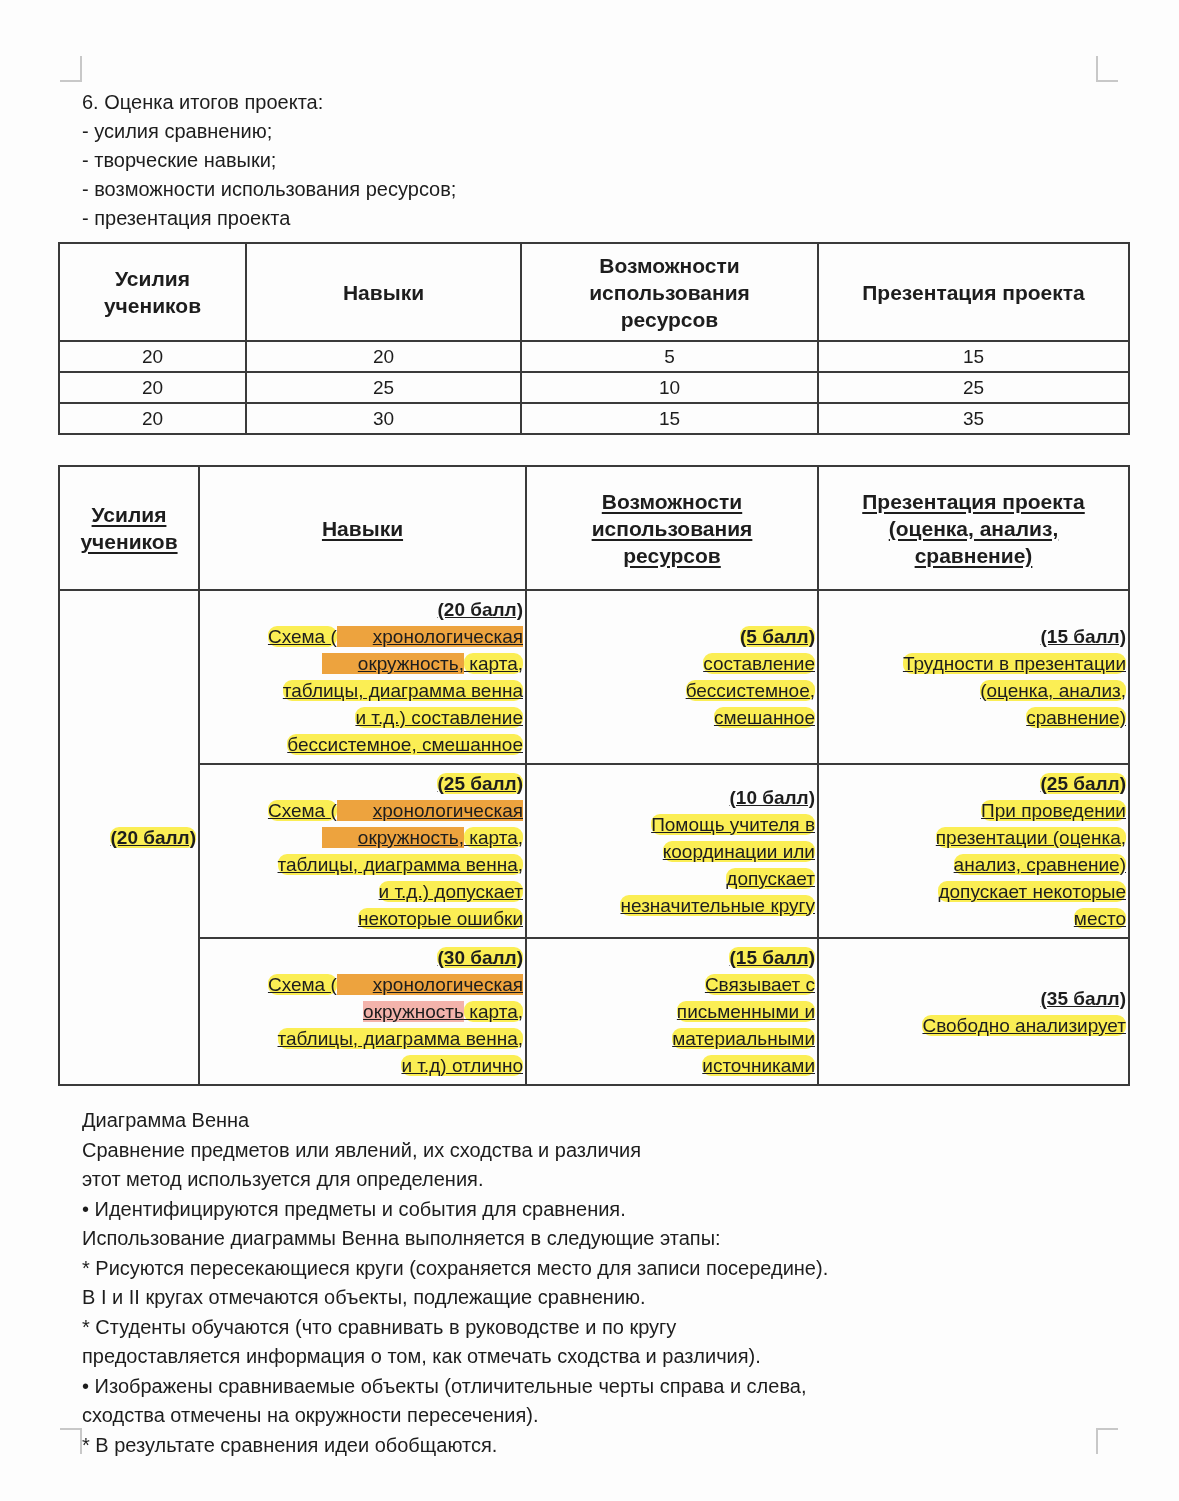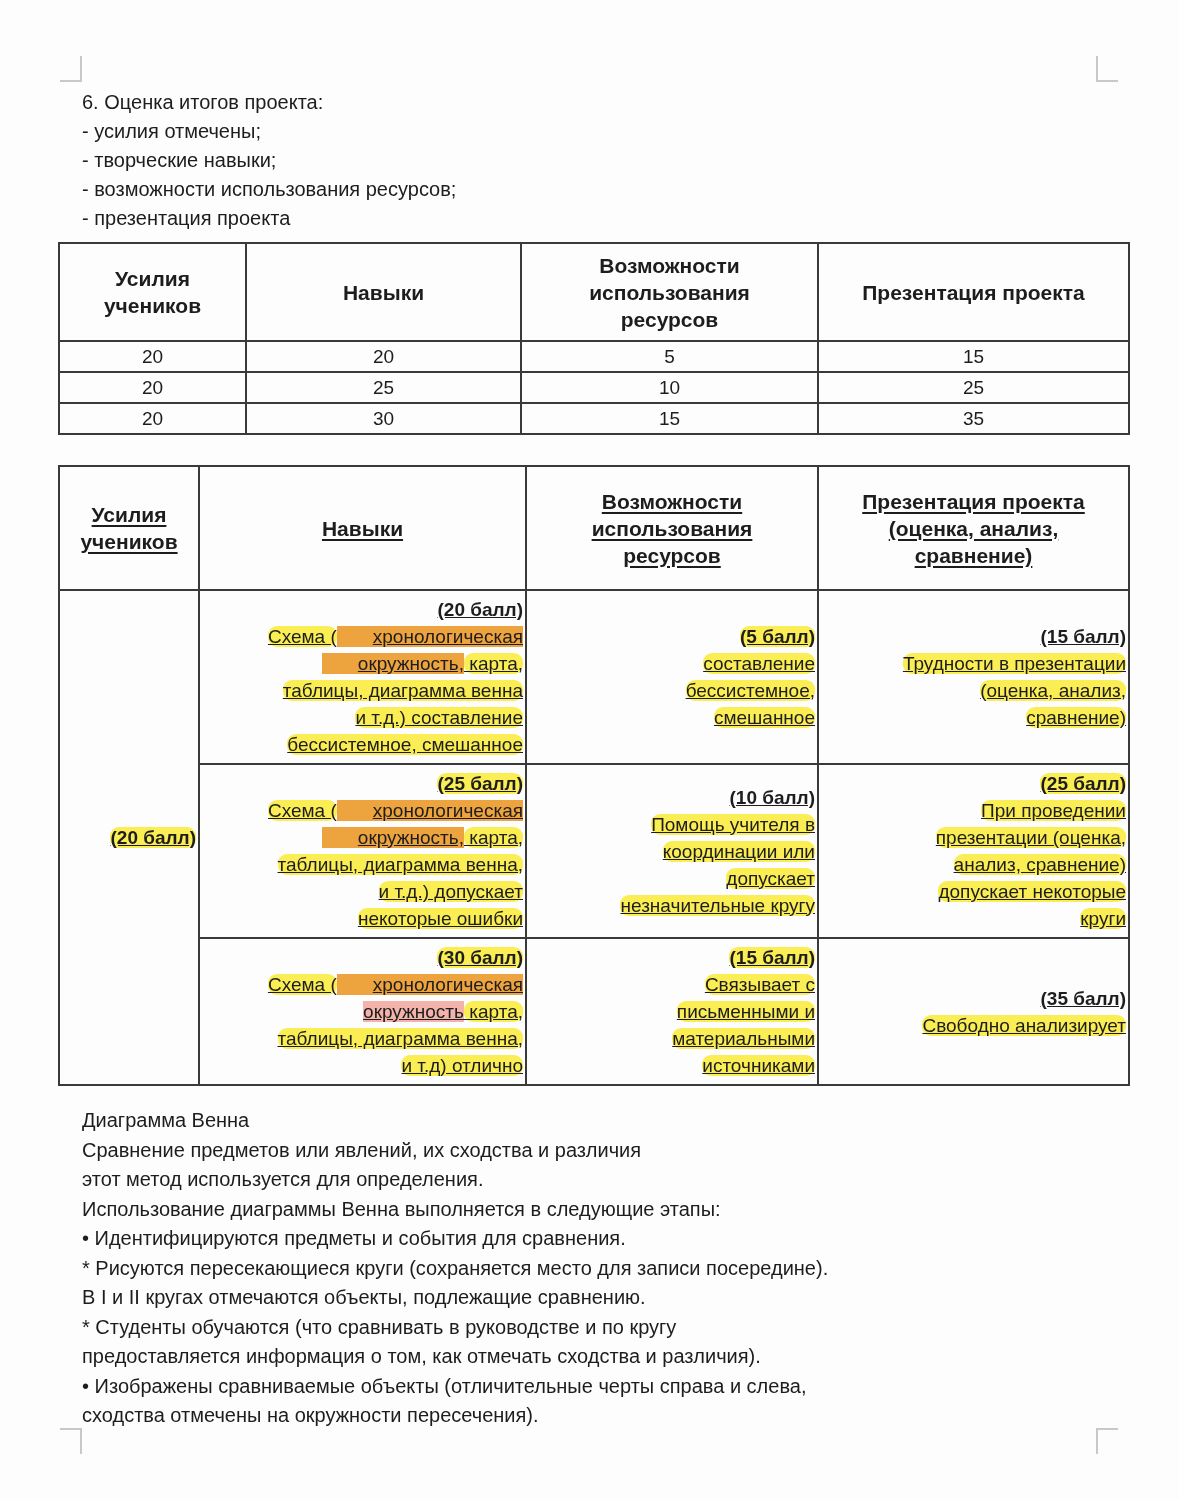--- a/index.html
+++ b/index.html
@@ -52,21 +52,21 @@
 <div class="page">
   <div class="mark tl"></div>
   <div class="mark tr"></div>
   <div class="mark bl"></div>
   <div class="mark br"></div>
 
   <div class="content">
 
     <div class="intro">
       <div>6. Оценка итогов проекта:</div>
-      <div>- усилия отмечены;</div>
+      <div>- усилия сравнению;</div>
       <div>- творческие навыки;</div>
       <div>- возможности использования ресурсов;</div>
       <div>- презентация проекта</div>
     </div>
 
     <table class="t1">
       <colgroup>
         <col style="width:187px">
           <col style="width:275px">
           <col style="width:297px">
@@ -166,21 +166,21 @@
               <div class="cell-line"><span class="hl-y">координации или</span></div>
               <div class="cell-line"><span class="hl-y">допускает</span></div>
               <div class="cell-line"><span class="hl-y">незначительные кругу</span></div>
             </td>
           <td>
               <div class="cell-line"><span class="hl-y bold">(25 балл)</span></div>
               <div class="cell-line"><span class="hl-y">При проведении</span></div>
               <div class="cell-line"><span class="hl-y">презентации (оценка,</span></div>
               <div class="cell-line"><span class="hl-y">анализ, сравнение)</span></div>
               <div class="cell-line"><span class="hl-y">допускает некоторые</span></div>
-              <div class="cell-line"><span class="hl-y">круги</span></div>
+              <div class="cell-line"><span class="hl-y">место</span></div>
             </td>
         </tr>
         <tr>
           <td>
               <div class="cell-line"><span class="hl-y bold">(30 балл)</span></div>
               <div class="cell-line"><span class="hl-y">Схема (</span><span class="hl-o">хронологическая</span></div>
               <div class="cell-line"><span class="hl-p">окружность</span><span class="hl-y"> карта,</span></div>
               <div class="cell-line"><span class="hl-y">таблицы, диаграмма венна,</span></div>
               <div class="cell-line"><span class="hl-y">и т.д) отлично</span></div>
             </td>
@@ -196,24 +196,25 @@
               <div class="cell-line"><span class="hl-y">Свободно анализирует</span></div>
             </td>
         </tr>
       </tbody>
     </table>
 
     <div class="venn">
       <div>Диаграмма Венна</div>
       <div>Сравнение предметов или явлений, их сходства и различия</div>
       <div>этот метод используется для определения.</div>
+      <div>• Идентифицируются предметы и события для сравнения.</div>
       <div>Использование диаграммы Венна выполняется в следующие этапы:</div>
-      <div>• Идентифицируются предметы и события для сравнения.</div>
       <div>* Рисуются пересекающиеся круги (сохраняется место для записи посередине).</div>
       <div>В I и II кругах отмечаются объекты, подлежащие сравнению.</div>
       <div>* Студенты обучаются (что сравнивать в руководстве и по кругу</div>
       <div>предоставляется информация о том, как отмечать сходства и различия).</div>
       <div>• Изображены сравниваемые объекты (отличительные черты справа и слева,</div>
       <div>сходства отмечены на окружности пересечения).</div>
+      <div>* В результате сравнения идеи обобщаются.</div>
     </div>
 
   </div>
 </div>
 
 </body></html>

